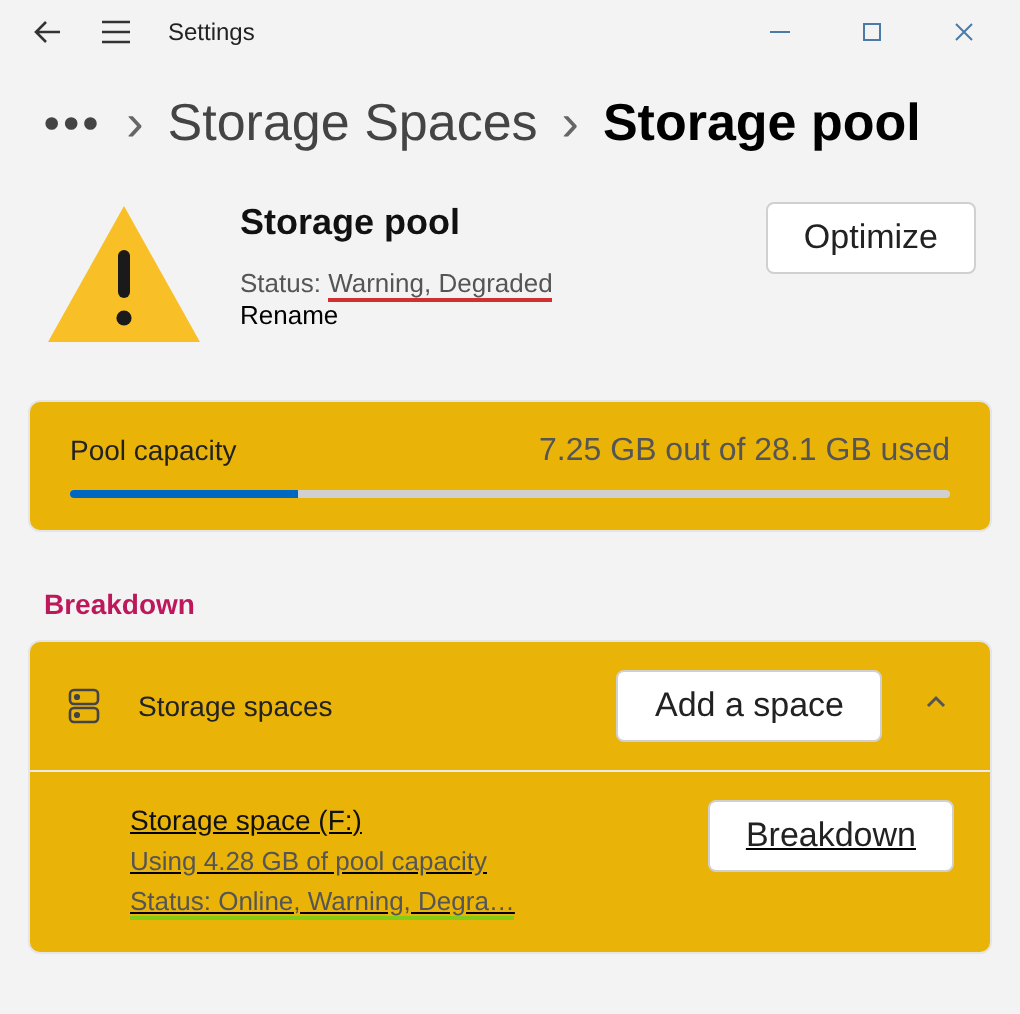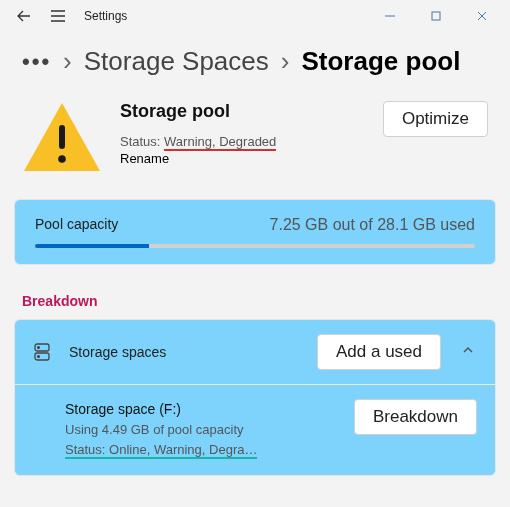--- a/index.html
+++ b/index.html
@@ -16,35 +16,35 @@
     .bc-link { color: #444; }
     .bc-cur { font-weight: 700; color: #000; }
     .status-row { display: flex; gap: 18px; padding: 0 22px 22px 22px; align-items: flex-start; }
     .warn-tri { flex: 0 0 80px; }
     .meta { flex: 1; }
     .meta h2 { font-size: 18px; font-weight: 600; color: #111; margin-bottom: 3px; }
     .meta .statusline { font-size: 13px; color: #555; margin-top: 12px; }
     .meta .statusvalue { border-bottom: 2px solid #d03030; }
     .meta a.rename { color: #000000; font-size: 13px; text-decoration: none; }
     .btn { background: #fff; border: 1px solid #d0d0d0; border-radius: 4px; padding: 7px 18px; font-size: 17px; cursor: pointer; color: #222; }
-    .card { background: #7dd3fc; border: 1px solid #e5e5e5; border-radius: 6px; margin: 0 14px; padding: 16px 20px; }
+    .card { background: #eab308; border: 1px solid #e5e5e5; border-radius: 6px; margin: 0 14px; padding: 16px 20px; }
     .capcard .captitle { font-size: 14px; color: #222; display: flex; justify-content: space-between; margin-bottom: 10px; }
     .capcard .capused { font-size: 16px; color: #555; }
     .bar { height: 4px; background: #d0d0d0; border-radius: 2px; overflow: hidden; }
     .bar .fill { height: 100%; background: #0067c0; width: 26%; }
     .section-h { font-size: 14px; font-weight: 600; color: #be185d; margin: 28px 0 10px 22px; }
     .listcard { padding: 0; }
     .lhead { display: flex; align-items: center; padding: 14px 16px; gap: 16px; border-bottom: 1px solid #eaeaea; }
     .lhead .ico { width: 22px; height: 22px; display: flex; align-items: center; justify-content: center; color: #444; }
     .lhead .lhlabel { flex: 1; font-size: 14px; color: #222; }
     .chev { width: 22px; text-align: center; color: #555; }
-    .litem { padding: 14px 18px 16px 50px; display: flex; gap: 16px; align-items: flex-start; }
+    .litem { padding: 14px 18px 16px 50px; display: flex; gap: 16px; align-items: flex-start; text-decoration: underline; }
     .litem .info { flex: 1; font-size: 13px; color: #555; line-height: 1.5; }
     .litem .info .iname { color: #111; font-size: 14px; }
-    .litem .info .underl { border-bottom: 2px solid #14b8a6; }
+    .litem .info .underl { border-bottom: 2px solid #84cc16; }
   </style>
 </head>
 <body>
 
 <div class="titlebar">
   <div class="leftbtns">
     <span class="backbtn">
       <svg width="16" height="16" viewBox="0 0 16 16" fill="none" stroke="currentColor" stroke-width="1.3">
           <path d="M7 3 L2 8 L7 13 M2 8 H14"></path>
         </svg>
@@ -115,28 +115,28 @@
   <div class="lhead">
     <span class="ico">
       <svg width="18" height="20" viewBox="0 0 18 20" fill="none" stroke="currentColor" stroke-width="1.3">
         <rect x="2" y="2" width="14" height="7" rx="2"></rect>
         <rect x="2" y="11" width="14" height="7" rx="2"></rect>
         <circle cx="5.5" cy="5.5" r="0.9" fill="currentColor"></circle>
         <circle cx="5.5" cy="14.5" r="0.9" fill="currentColor"></circle>
       </svg>
     </span>
     <span class="lhlabel">Storage spaces</span>
-    <button class="btn">Add a used</button>
+    <button class="btn">Add a space</button>
     <span class="chev">
       <svg width="14" height="14" viewBox="0 0 14 14" fill="none" stroke="currentColor" stroke-width="1.5">
           <path d="M3 9 L7 5 L11 9"></path>
         </svg>
     </span>
   </div>
   <div class="litem">
     <div class="info">
       <div class="iname">Storage space (F:)</div>
-      <div>Using 4.49 GB of pool capacity</div>
+      <div>Using 4.28 GB of pool capacity</div>
       <div><span class="underl">Status: Online, Warning, Degra…</span></div>
     </div>
     <button class="btn">Breakdown</button>
   </div>
 </div>
 
 </body></html>

